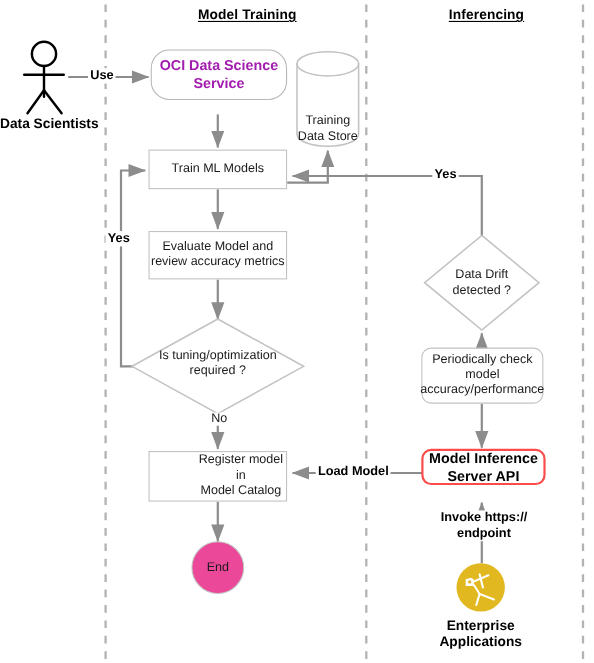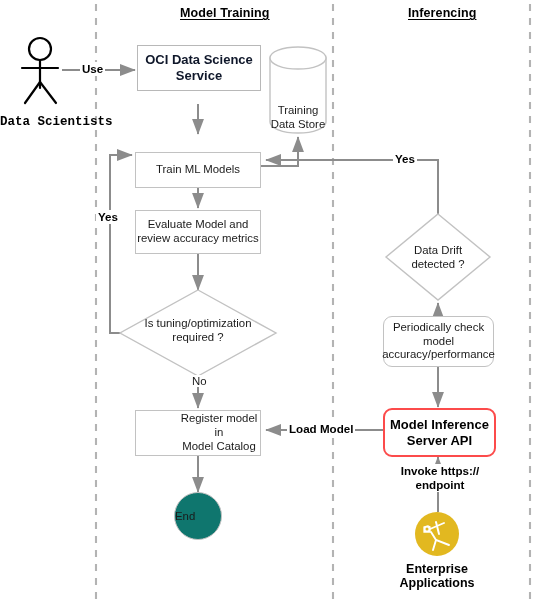--- a/index.html
+++ b/index.html
@@ -43,24 +43,24 @@
     line-height: 1.22;
   }
   .proc {
     background: #ffffff;
     border: 1.4px solid #c2c2c2;
     font-size: 11.4px;
   }
   .proc-round {
     background: #ffffff;
     border: 1.7px solid #b8b8b8;
-    border-radius: 0;
+    border-radius: 17px;
     font-weight: bold;
     font-size: 13px;
-    color: #0f172a;
+    color: #a21caf;
   }
   .proc-round-plain {
     background: #ffffff;
     border: 1.4px solid #c2c2c2;
     border-radius: 9px;
     font-size: 11.4px;
   }
   .proc-red {
     background: #ffffff;
     border: 2.4px solid #fc4b4b;
@@ -103,23 +103,24 @@
     text-align: center;
     line-height: 1.25;
     white-space: nowrap;
   }
   .circle-node {
     position: absolute;
     box-sizing: border-box;
     border-radius: 50%;
     display: flex;
     align-items: center;
-    font-size: 11.4px;
-    color: #1a1a1a;
-    background: #0f766e;
+    justify-content: center;
+    font-size: 11.4px;
+    color: #1a1a1a;
+    background: #ec4899;
     border: 1.4px solid #c2c2c2;
   }
   .cyl-text {
     position: absolute;
     font-size: 11.4px;
     color: #1a1a1a;
     text-align: center;
     line-height: 1.25;
     white-space: nowrap;
     margin-top: 19px;
@@ -193,37 +194,37 @@
         <path d="M436,522 L439,534"></path>
         <path d="M431,532 L436,540 L449,545"></path>
         <path d="M436,540 L433,550"></path>
       </g>
     </g>
   </svg>
 
   <div class="lane-header" style="left:180px; top:6px;">Model Training</div>
   <div class="lane-header" style="left:408px; top:6px;">Inferencing</div>
 
-  <div class="actor-label" style="left:0px; top:115px; width:88px;font-family:Liberation Mono, monospace;">Data Scientists</div>
+  <div class="actor-label" style="left:0px; top:105px; width:88px;">Data Scientists</div>
 
   <div class="edge-label" style="left:80px; top:62px;">Use</div>
 
   <div class="node proc-round" style="left:137px; top:45px; width:124px; height:46px;">
     <div>
       <div>OCI Data Science</div>
       <div>Service</div>
     </div>
   </div>
 
   <div class="cyl-text" style="left:254px; top:84px; width:88px;">
     <div>Training</div>
     <div>Data Store</div>
   </div>
 
-  <div class="node proc" style="left:135px; top:136px; width:126px; height:36px;margin-top:16px;">
+  <div class="node proc" style="left:135px; top:136px; width:126px; height:36px;">
     <div>Train ML Models</div>
   </div>
 
   <div class="node proc" style="left:135px; top:210px; width:126px; height:44px;">
     <div>
       <div>Evaluate Model and</div>
       <div>review accuracy metrics</div>
     </div>
   </div>
 
@@ -255,21 +256,21 @@
   <div class="edge-label" style="left:393px; top:152px;">Yes</div>
 
   <div class="node proc-round-plain" style="left:383px; top:316px; width:111px; height:51px;">
     <div>
       <div>Periodically check</div>
       <div>model</div>
       <div>accuracy/performance</div>
     </div>
   </div>
 
-  <div class="node proc-red" style="left:383px; top:408px; width:113px; height:49px;">
+  <div class="node proc-red" style="left:383px; top:408px; width:113px; height:33px;">
     <div>
       <div>Model Inference</div>
       <div>Server API</div>
     </div>
   </div>
 
   <div class="edge-label" style="left:287px; top:422px;">Load Model</div>
 
   <div class="edge-label" style="left:390px; top:464px; width:96px;">
     <div>Invoke https://</div>

